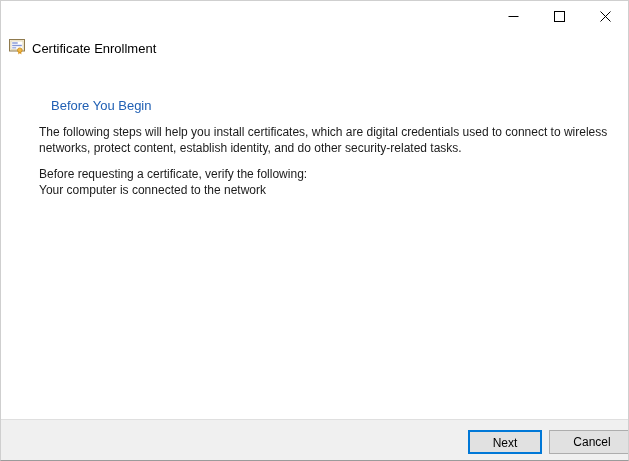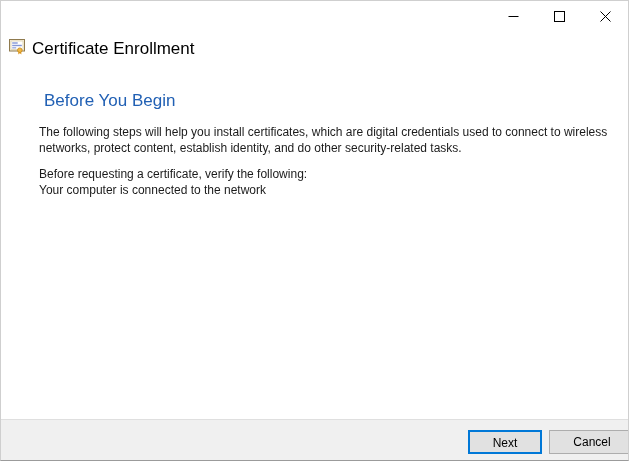--- a/index.html
+++ b/index.html
@@ -44,33 +44,33 @@
   
   .app-header {
     position: absolute;
     top: 37px;
     left: 8px;
     display: flex;
     align-items: center;
     gap: 6px;
   }
   .app-title {
-    font-size: 17px;
+    font-size: 13px;
     color: #000000;
     white-space: nowrap;
     text-align: right;
   }
 
   
   .page-heading {
     position: absolute;
     left: 38px;
     top: 85px;
-    margin: 5px;
-    font-size: 17px;
+    margin: 12px;
+    font-size: 13px;
     font-weight: 400;
     color: #2160b4;
     white-space: nowrap;
   }
   .body-text {
     position: absolute;
     left: 38px;
     width: 578px;
     margin: 0;
     font-size: 12px;

